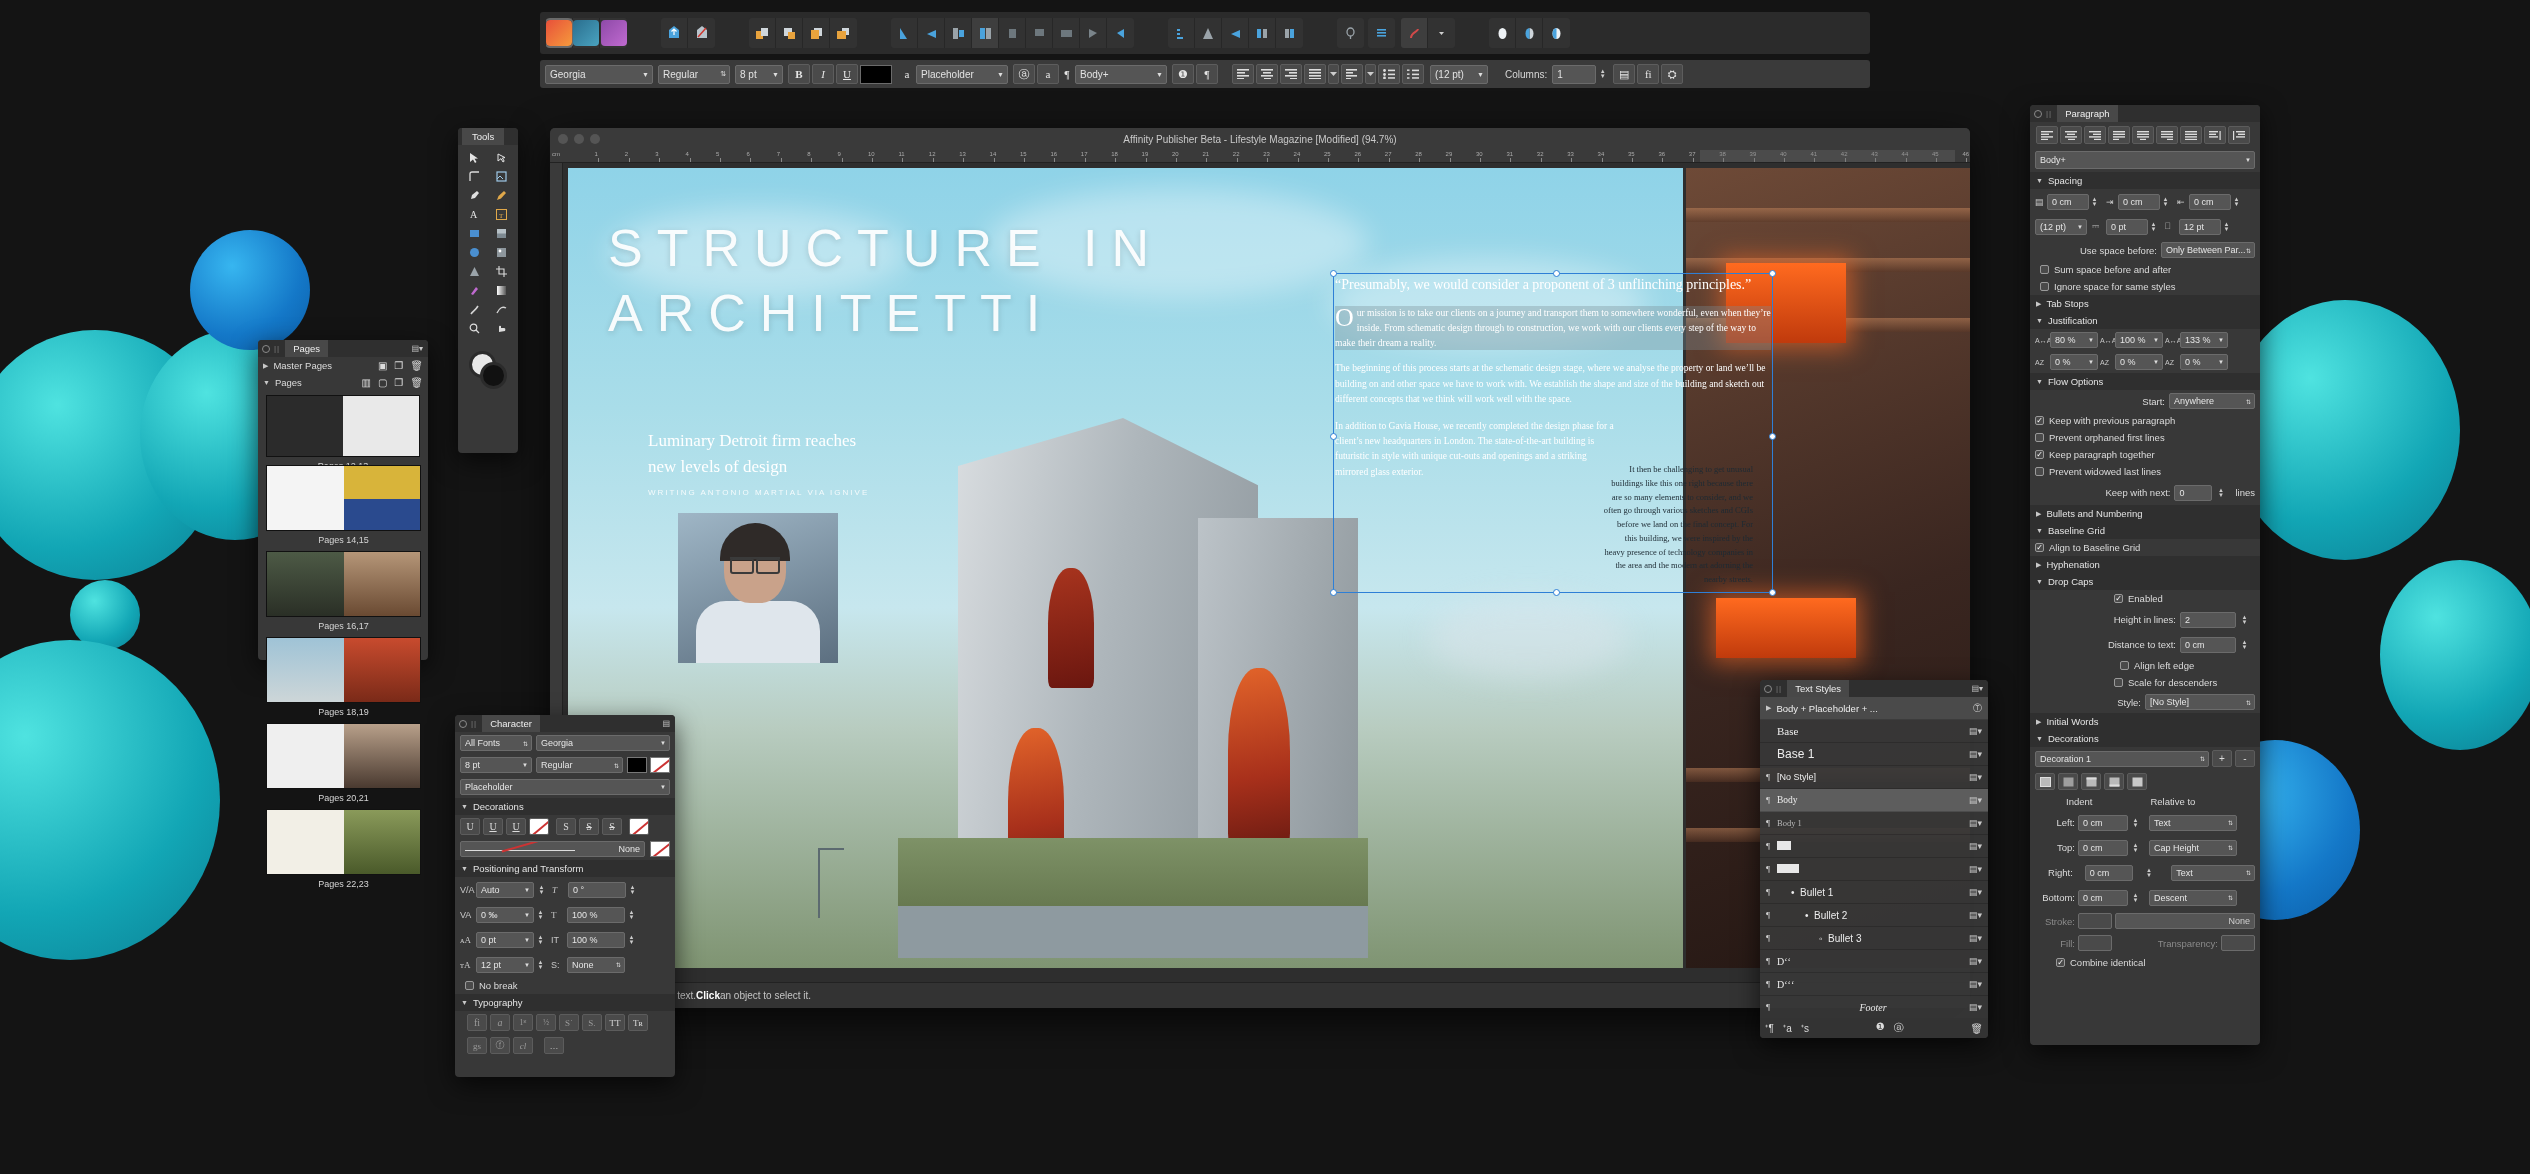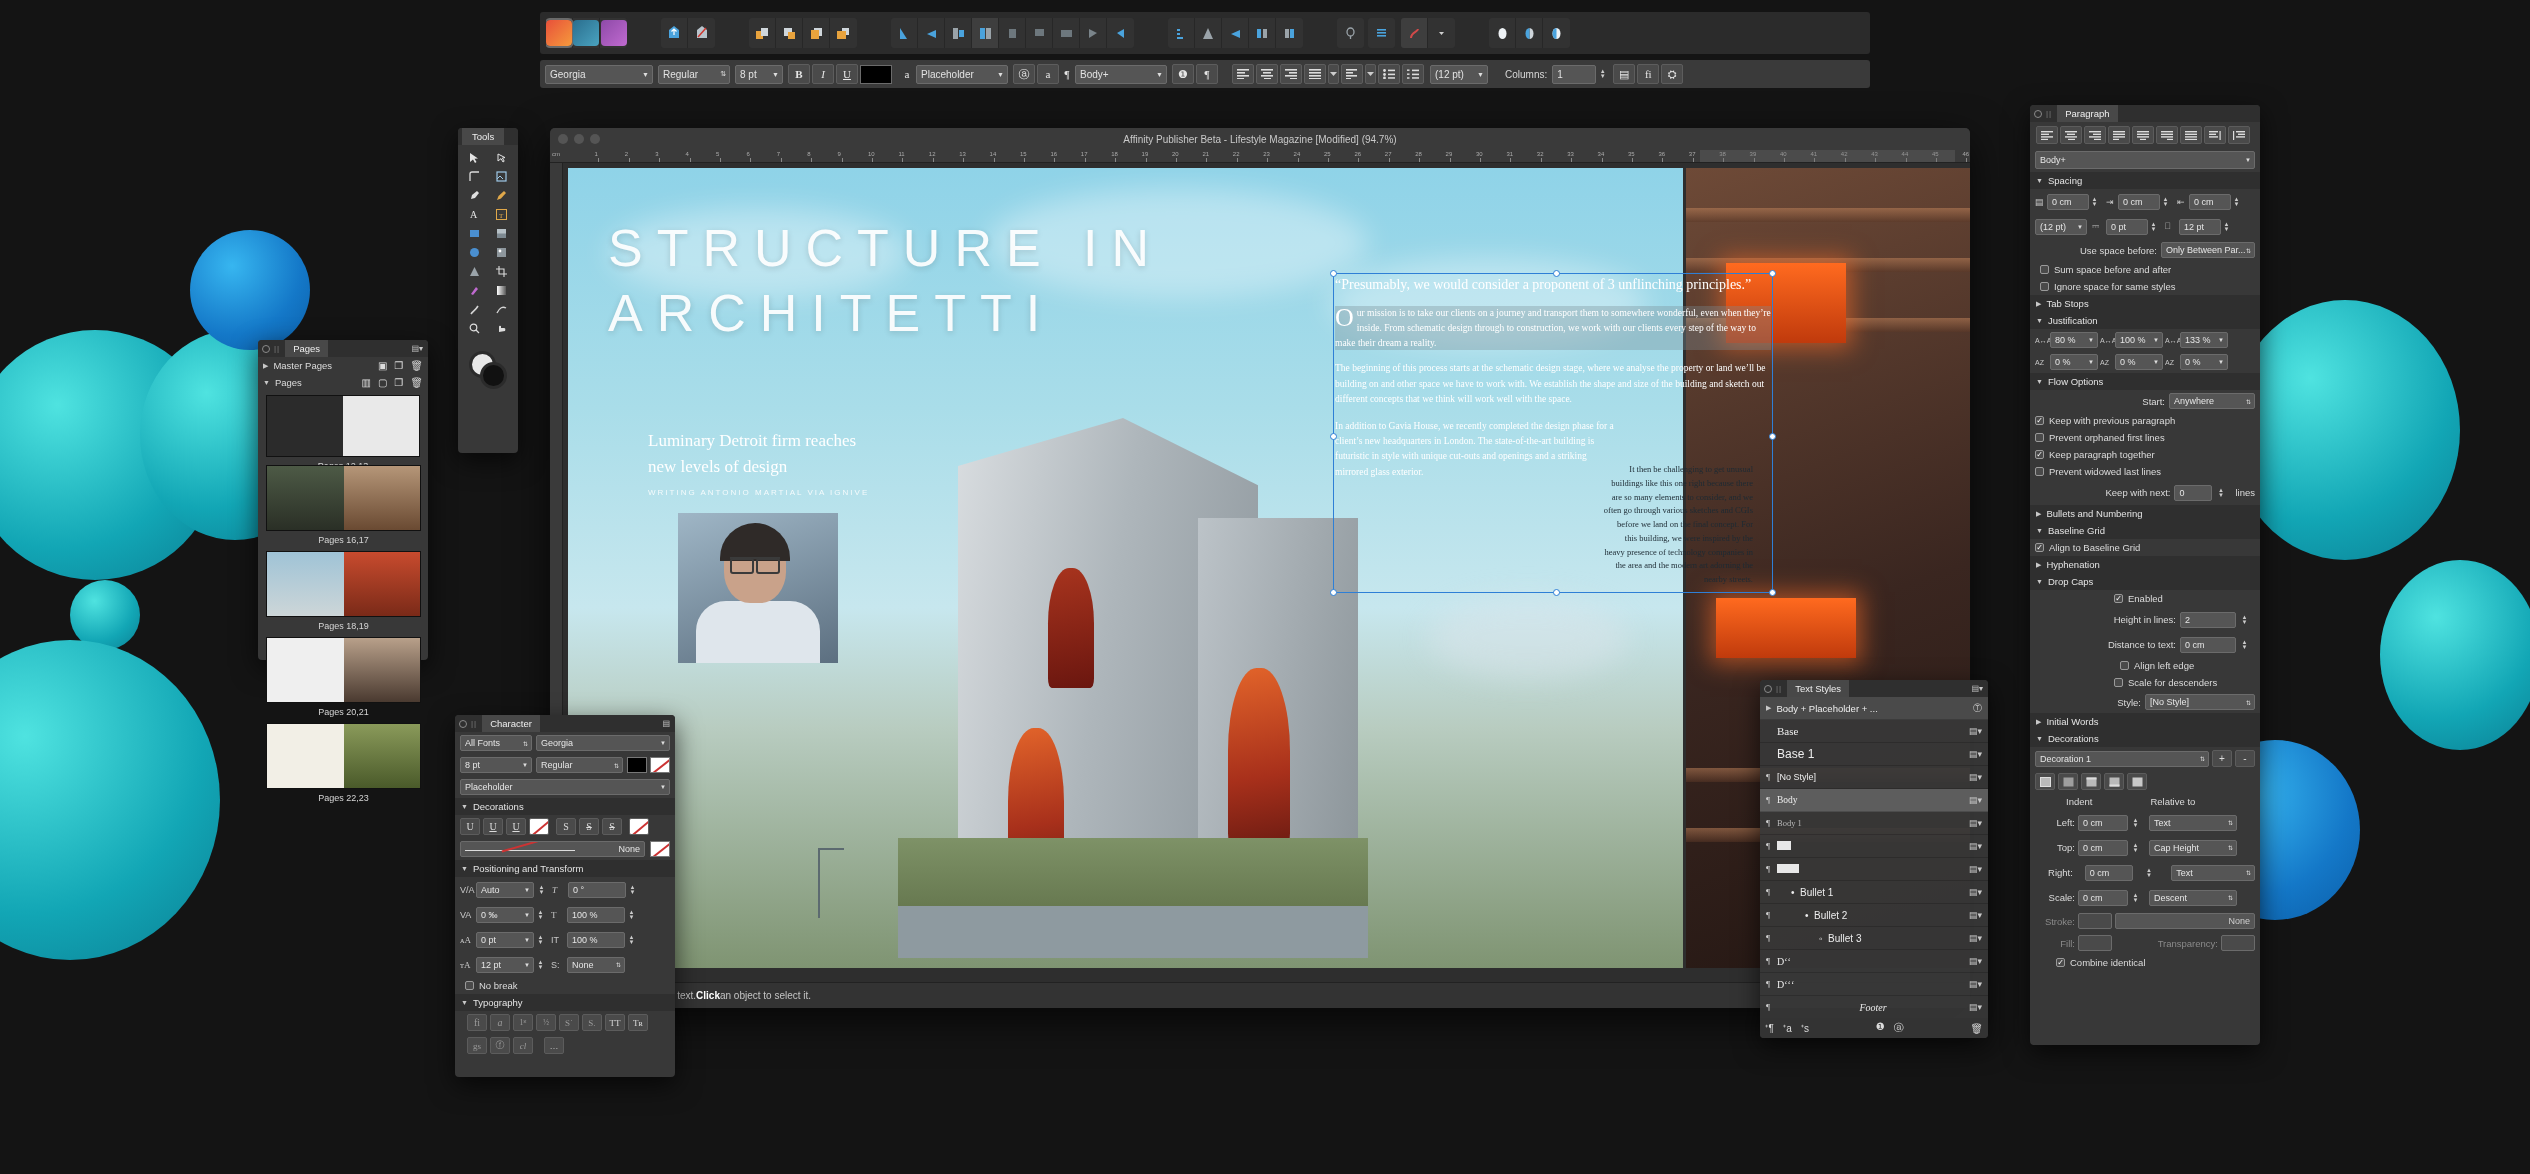--- a/index.html
+++ b/index.html
@@ -863,20 +863,27 @@
           <div class="half" style="background:#e9e9e9"></div>
       </div>
       <div class="pglabel">Pages 12,13</div>
     </div>
   </div>
 </div>
 
 <div style="position:absolute;left:266px;top:465px;width:155px;">
   <div>
     <div class="pgthumb" style="height:66px;">
+      <div class="half" style="background:#f4f4f4"></div>
+        <div class="half" style="background:linear-gradient(180deg,#d8b43a 0 52%,#2a4a8e 52% 100%)"></div>
+    </div>
+    <div class="pglabel">Pages 14,15</div>
+  </div>
+  <div>
+    <div class="pgthumb" style="height:66px;">
       <div class="half" style="background:linear-gradient(180deg,#4d5a46,#2a2f26)"></div>
         <div class="half" style="background:linear-gradient(180deg,#b59678,#6a4a32)"></div>
     </div>
     <div class="pglabel">Pages 16,17</div>
   </div>
   <div>
     <div class="pgthumb" style="height:66px;">
       <div class="half" style="background:linear-gradient(180deg,#9fc3d6,#cdd6d8)"></div>
         <div class="half" style="background:linear-gradient(180deg,#c84b2e,#7a2a18)"></div>
     </div>
@@ -1536,21 +1543,21 @@
     <div class="spin">
         <div>▲</div>
         <div>▼</div>
       </div>
     <div class="fld" style="width:88px">
         <span>Text</span>
         <span class="dd">⇅</span>
       </div>
   </div>
   <div class="prow" style="gap:3px">
-    <span class="lbl" style="width:40px;text-align:right">Scale:</span>
+    <span class="lbl" style="width:40px;text-align:right">Bottom:</span>
     <div class="fld" style="width:50px">
         <span>0 cm</span>
       </div>
     <div class="spin">
         <div>▲</div>
         <div>▼</div>
       </div>
     <div class="fld" style="width:88px">
         <span>Descent</span>
         <span class="dd">⇅</span>

